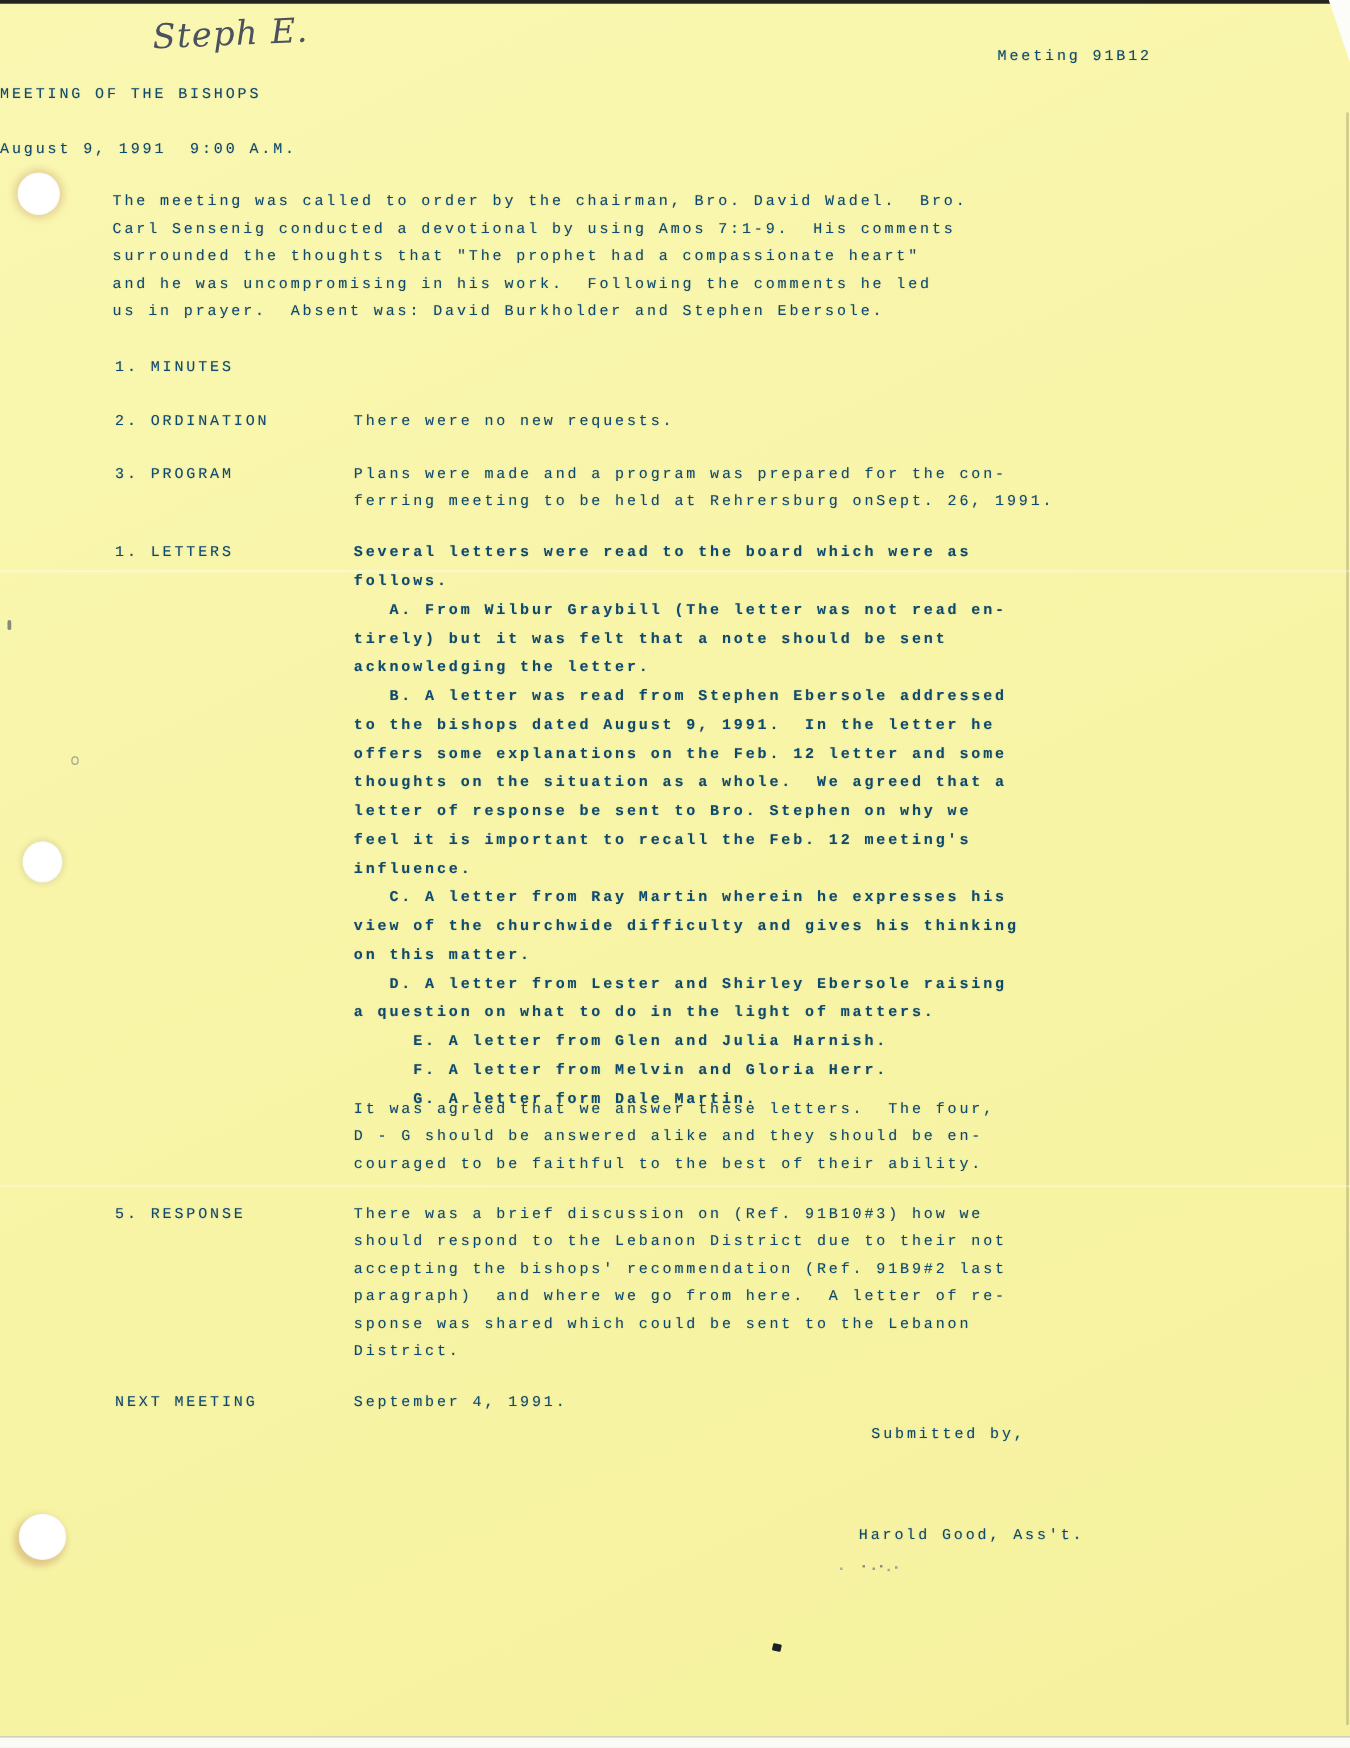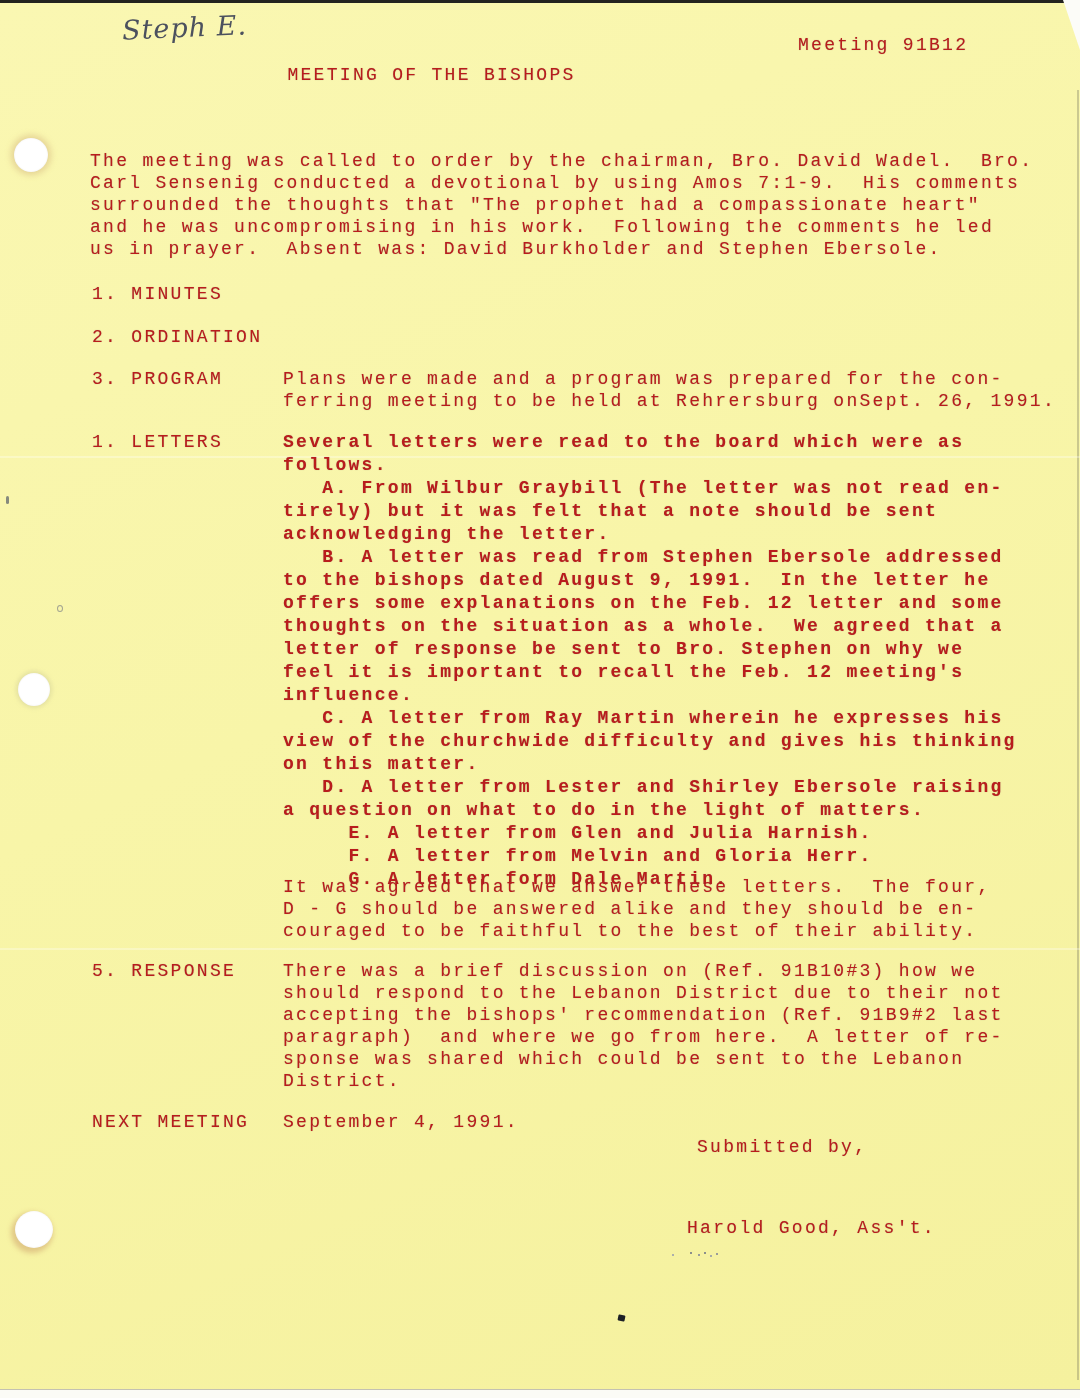--- a/index.html
+++ b/index.html
@@ -8,24 +8,24 @@
   .paper{position:absolute;left:0;top:3px;width:1080px;height:1386px;
          background:linear-gradient(155deg,#faf7b2 0%,#f8f5a8 45%,#f5f19e 100%);}
   .edge-top{position:absolute;left:0;top:0;width:1064px;height:3px;background:#23231f;}
   .edge-right{position:absolute;right:1px;top:90px;width:2px;height:1290px;background:rgba(85,85,75,.28);}
   .corner-wedge{position:absolute;top:0;right:0;width:17px;height:50px;background:#fcfcf8;
                 clip-path:polygon(0 0,100% 0,100% 100%);}
   .edge-bottom{position:absolute;left:0;top:1389px;width:1080px;height:9px;background:#fbfbf6;
                border-top:1px solid rgba(150,145,120,.55);}
   .fold{position:absolute;left:0;width:100%;height:2px;background:rgba(255,255,255,.30);}
 
-  .t{position:absolute;white-space:pre;font-size:18px;line-height:22px;letter-spacing:2.3px;
-     color:#b91c1c;text-shadow:0 0 1px rgba(71,78,94,.38);}
+  .t{position:absolute;white-space:pre;font-size:12px;line-height:22px;letter-spacing:2.3px;
+     color:#0c4a6e;text-shadow:0 0 1px rgba(71,78,94,.38);}
   .lh23{line-height:23px;font-weight:bold;}
-  .center{left:0;width:863px;text-align:center;}
+  .center{left:0;width:863px;}
   .hand{position:absolute;font-family:"DejaVu Serif",serif;font-style:italic;font-size:27px;
         letter-spacing:1px;color:#4c515e;transform:rotate(-2.5deg);white-space:pre;}
 
   .hole{position:absolute;background:#ffffff;border-radius:50%;}
   .hole1{left:14px;top:138px;width:34px;height:34px;
          box-shadow:0 0 6px 3px rgba(200,160,110,.40), inset 0 0 2px rgba(0,0,0,.08);}
   .hole2{left:18px;top:673px;width:32px;height:33px;
          box-shadow:0 0 4px 2px rgba(190,185,140,.35), inset 0 0 2px rgba(0,0,0,.08);}
   .hole3{left:15px;top:1211px;width:38px;height:37px;
          box-shadow:-2px 3px 5px 2px rgba(185,120,80,.35), inset 0 0 2px rgba(0,0,0,.08);}
@@ -54,30 +54,32 @@
 
   <div class="hole hole1"></div>
   <div class="hole hole2"></div>
   <div class="hole hole3"></div>
 
   <div class="hand" style="left:122px;top:12px">Steph E.</div>
 
   <div class="t" style="left:798px;top:34px">Meeting 91B12</div>
 
   <div class="t center" style="top:64px">MEETING OF THE BISHOPS</div>
+  <div class="t center" style="top:108px">August 9, 1991  9:00 A.M.</div>
 
   <div class="t" style="left:90px;top:150px">The meeting was called to order by the chairman, Bro. David Wadel.  Bro.
 Carl Sensenig conducted a devotional by using Amos 7:1-9.  His comments
 surrounded the thoughts that "The prophet had a compassionate heart"
 and he was uncompromising in his work.  Following the comments he led
 us in prayer.  Absent was: David Burkholder and Stephen Ebersole.</div>
 
   <div class="t" style="left:92px;top:283px">1. MINUTES</div>
 
   <div class="t" style="left:92px;top:326px">2. ORDINATION</div>
+  <div class="t" style="left:283px;top:326px">There were no new requests.</div>
 
   <div class="t" style="left:92px;top:368px">3. PROGRAM</div>
   <div class="t" style="left:283px;top:368px">Plans were made and a program was prepared for the con-
 ferring meeting to be held at Rehrersburg onSept. 26, 1991.</div>
 
   <div class="t" style="left:92px;top:431px">1. LETTERS</div>
   <div class="t lh23" style="left:283px;top:431px">Several letters were read to the board which were as
 follows.
    A. From Wilbur Graybill (The letter was not read en-
 tirely) but it was felt that a note should be sent

